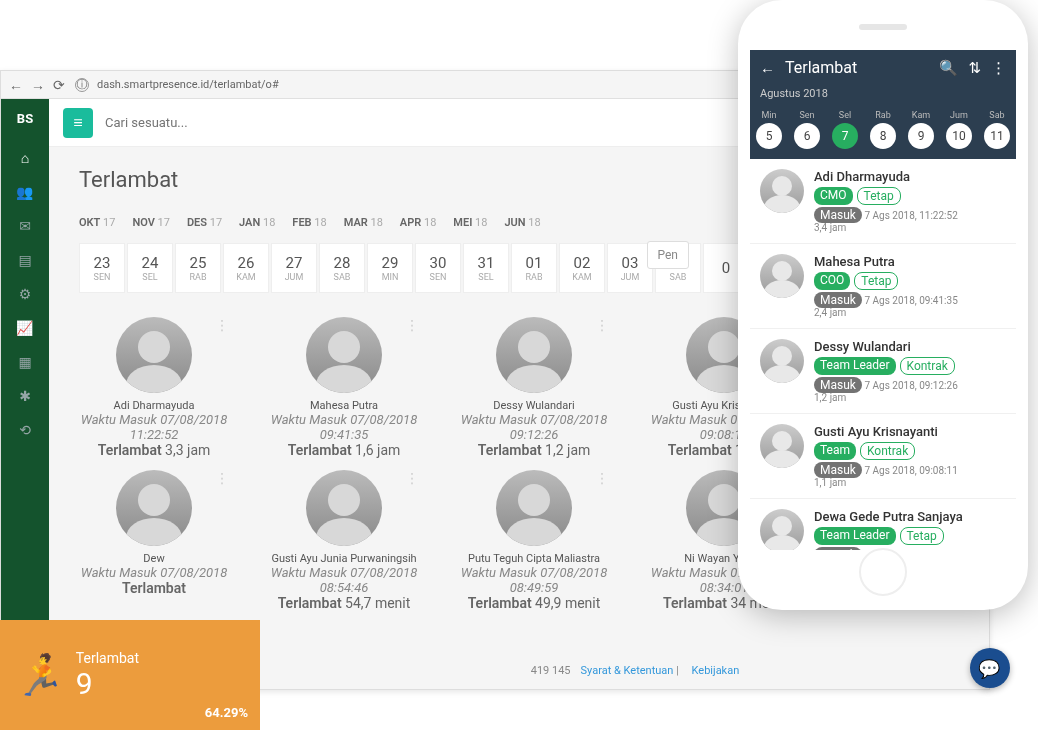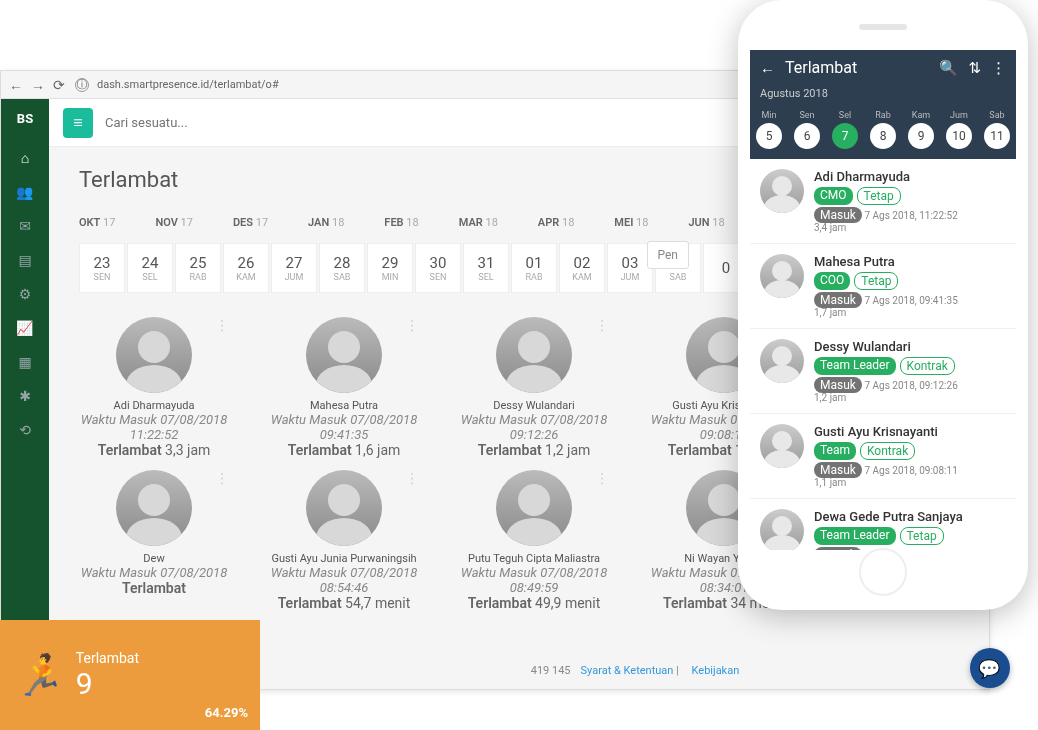--- a/index.html
+++ b/index.html
@@ -22,21 +22,21 @@
 .main { flex:1; background:#f5f5f5; display:flex; flex-direction:column; }
 .topbar { height:48px; background:#fff; border-bottom:1px solid #eee; display:flex; align-items:center; padding:0 14px; gap:12px; }
 .menu-btn { width:30px; height:30px; background:#1abc9c; border-radius:4px; display:flex; align-items:center; justify-content:center; color:#fff; cursor:pointer; }
 .search-input { border:none; outline:none; font-size:13px; color:#888; background:transparent; flex:1; }
 
 .content { padding:20px 30px; flex:1; overflow:auto; }
 .page-title { font-size:22px; color:#555; font-weight:400; margin-bottom:24px; }
 .btn-outline { position:absolute; right:300px; top:170px; border:1px solid #ddd; background:#fff; color:#888; font-size:12px; padding:6px 10px; border-radius:3px; }
 
 
-.months { display:flex; gap:40px; font-size:11px; color:#aaa; margin-bottom:14px; }
+.months { display:flex; gap:17px; font-size:11px; color:#aaa; margin-bottom:14px; }
 .months span b { color:#666; font-weight:600; }
 
 
 .calendar { display:flex; gap:2px; margin-bottom:24px; }
 .cal-day { width:46px; height:50px; border:1px solid #eee; display:flex; flex-direction:column; align-items:center; justify-content:center; background:#fff; cursor:pointer; }
 .cal-day .num { font-size:15px; color:#555; }
 .cal-day .dow { font-size:9px; color:#aaa; text-transform:uppercase; }
 
 
 .people { display:flex; flex-wrap:wrap; gap:12px 40px; }
@@ -333,21 +333,21 @@
         </div>
         <div class="mitem">
           <div class="mavatar"></div>
           <div class="minfo">
             <div class="mname">Mahesa Putra</div>
             <div class="mtags">
               <span class="tag green">COO</span>
               <span class="tag green-outline">Tetap</span>
             </div>
             <div class="mtime"><span class="tag red">Masuk</span> 7 Ags 2018, 09:41:35</div>
-            <div class="mlate">1,7 jam</div>
+            <div class="mlate">2,4 jam</div>
           </div>
         </div>
         <div class="mitem">
           <div class="mavatar"></div>
           <div class="minfo">
             <div class="mname">Dessy Wulandari</div>
             <div class="mtags">
               <span class="tag green">Team Leader</span>
               <span class="tag green-outline">Kontrak</span>
             </div>

